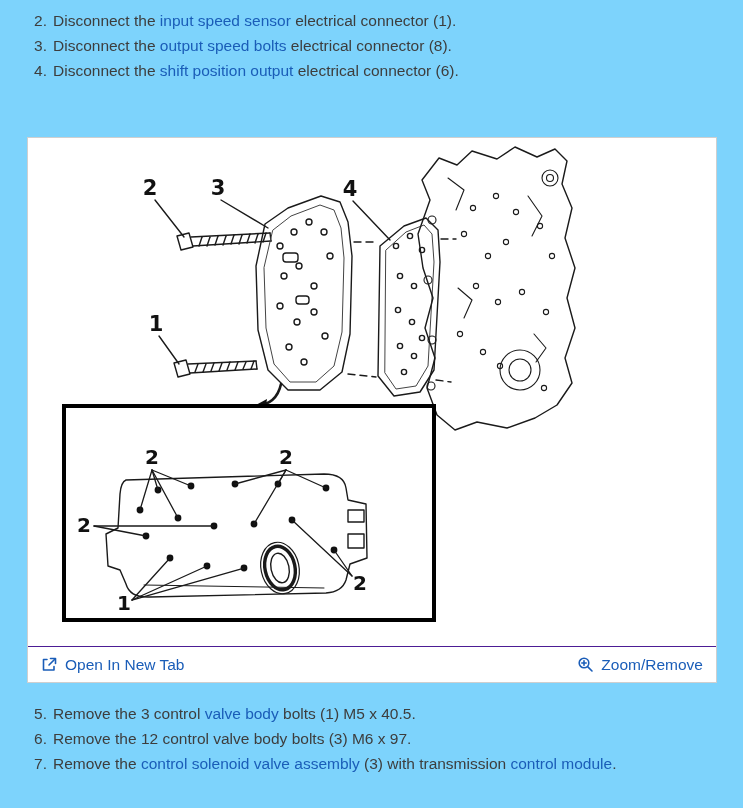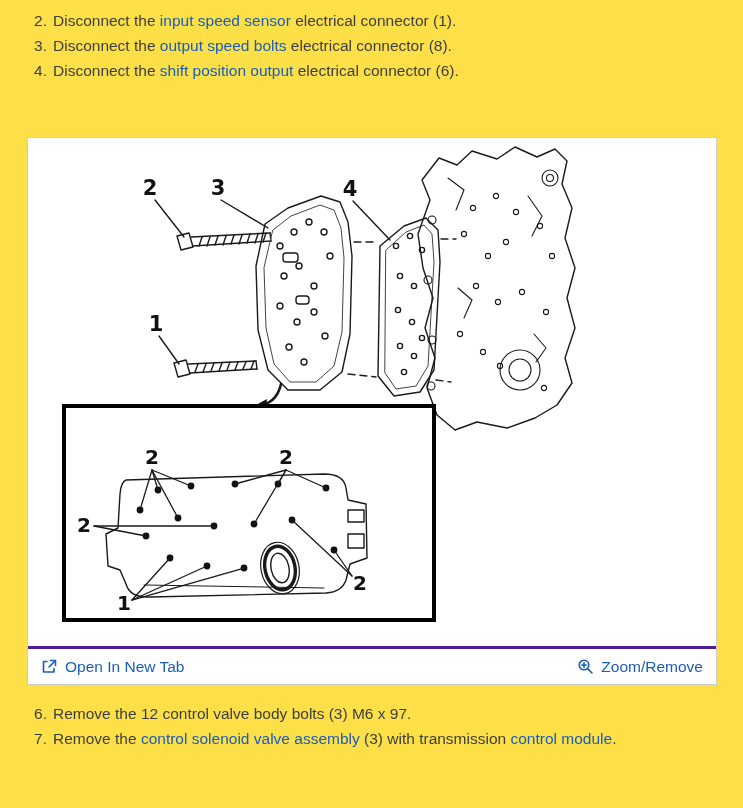--- a/index.html
+++ b/index.html
@@ -1,27 +1,27 @@
 <!DOCTYPE html>
 <html><head>
 <meta charset="utf-8">
 <style>
   html,body{margin:0;padding:0;background:#ffffff;}
-  .page{position:relative;width:743px;height:808px;background:#fde047;overflow:hidden;
+  .page{position:relative;width:743px;height:808px;background:#7dd3fc;overflow:hidden;
         font-family:"Liberation Sans","DejaVu Sans",sans-serif;color:#3d3d3d;}
   .steps{position:absolute;left:30px;}
   .steps.top{top:8px;}
   .steps.bottom{top:701px;}
   .step{font-size:15.5px;line-height:25px;white-space:nowrap;color:#3d3d3d;}
   .step .num{display:inline-block;width:17px;text-align:right;margin-right:6px;}
   a.lnk{color:#1a5db8;text-decoration:none;cursor:pointer;}
   .figure{position:absolute;left:27px;top:137px;width:688px;border:1px solid #cfcfcf;background:#fff;}
   .fig-canvas{display:block;}
   .fig-footer{display:flex;justify-content:space-between;align-items:center;height:35px;
-              border-top:3px solid #4c1d95;padding:0 13px;}
+              border-top:1px solid #4c1d95;padding:0 13px;}
   a.flink{display:flex;align-items:center;gap:7px;color:#1a5db8;text-decoration:none;
           font-size:15.5px;cursor:pointer;}
   .flink svg{display:block;}
 </style>
 </head>
 <body>
 
 <div class="page">
 
   <div class="steps top">
@@ -248,20 +248,23 @@
             <line x1="7" y1="4.8" x2="7" y2="9.2"></line>
           </g>
         </svg>
         <span>Zoom/Remove</span>
       </a>
     </div>
   </div>
 
   <div class="steps bottom">
     <div class="step">
+      <span class="num">5.</span><span>Remove the 3 control </span><a href="#" class="lnk">valve body</a><span> bolts (1) M5 x 40.5.</span>
+    </div>
+    <div class="step">
       <span class="num">6.</span><span>Remove the 12 control valve body bolts (3) M6 x 97.</span>
     </div>
     <div class="step">
       <span class="num">7.</span><span>Remove the </span><a href="#" class="lnk">control solenoid valve assembly</a><span> (3) with transmission </span><a href="#" class="lnk">control module</a><span>.</span>
     </div>
   </div>
 
 </div>
 
 </body></html>

